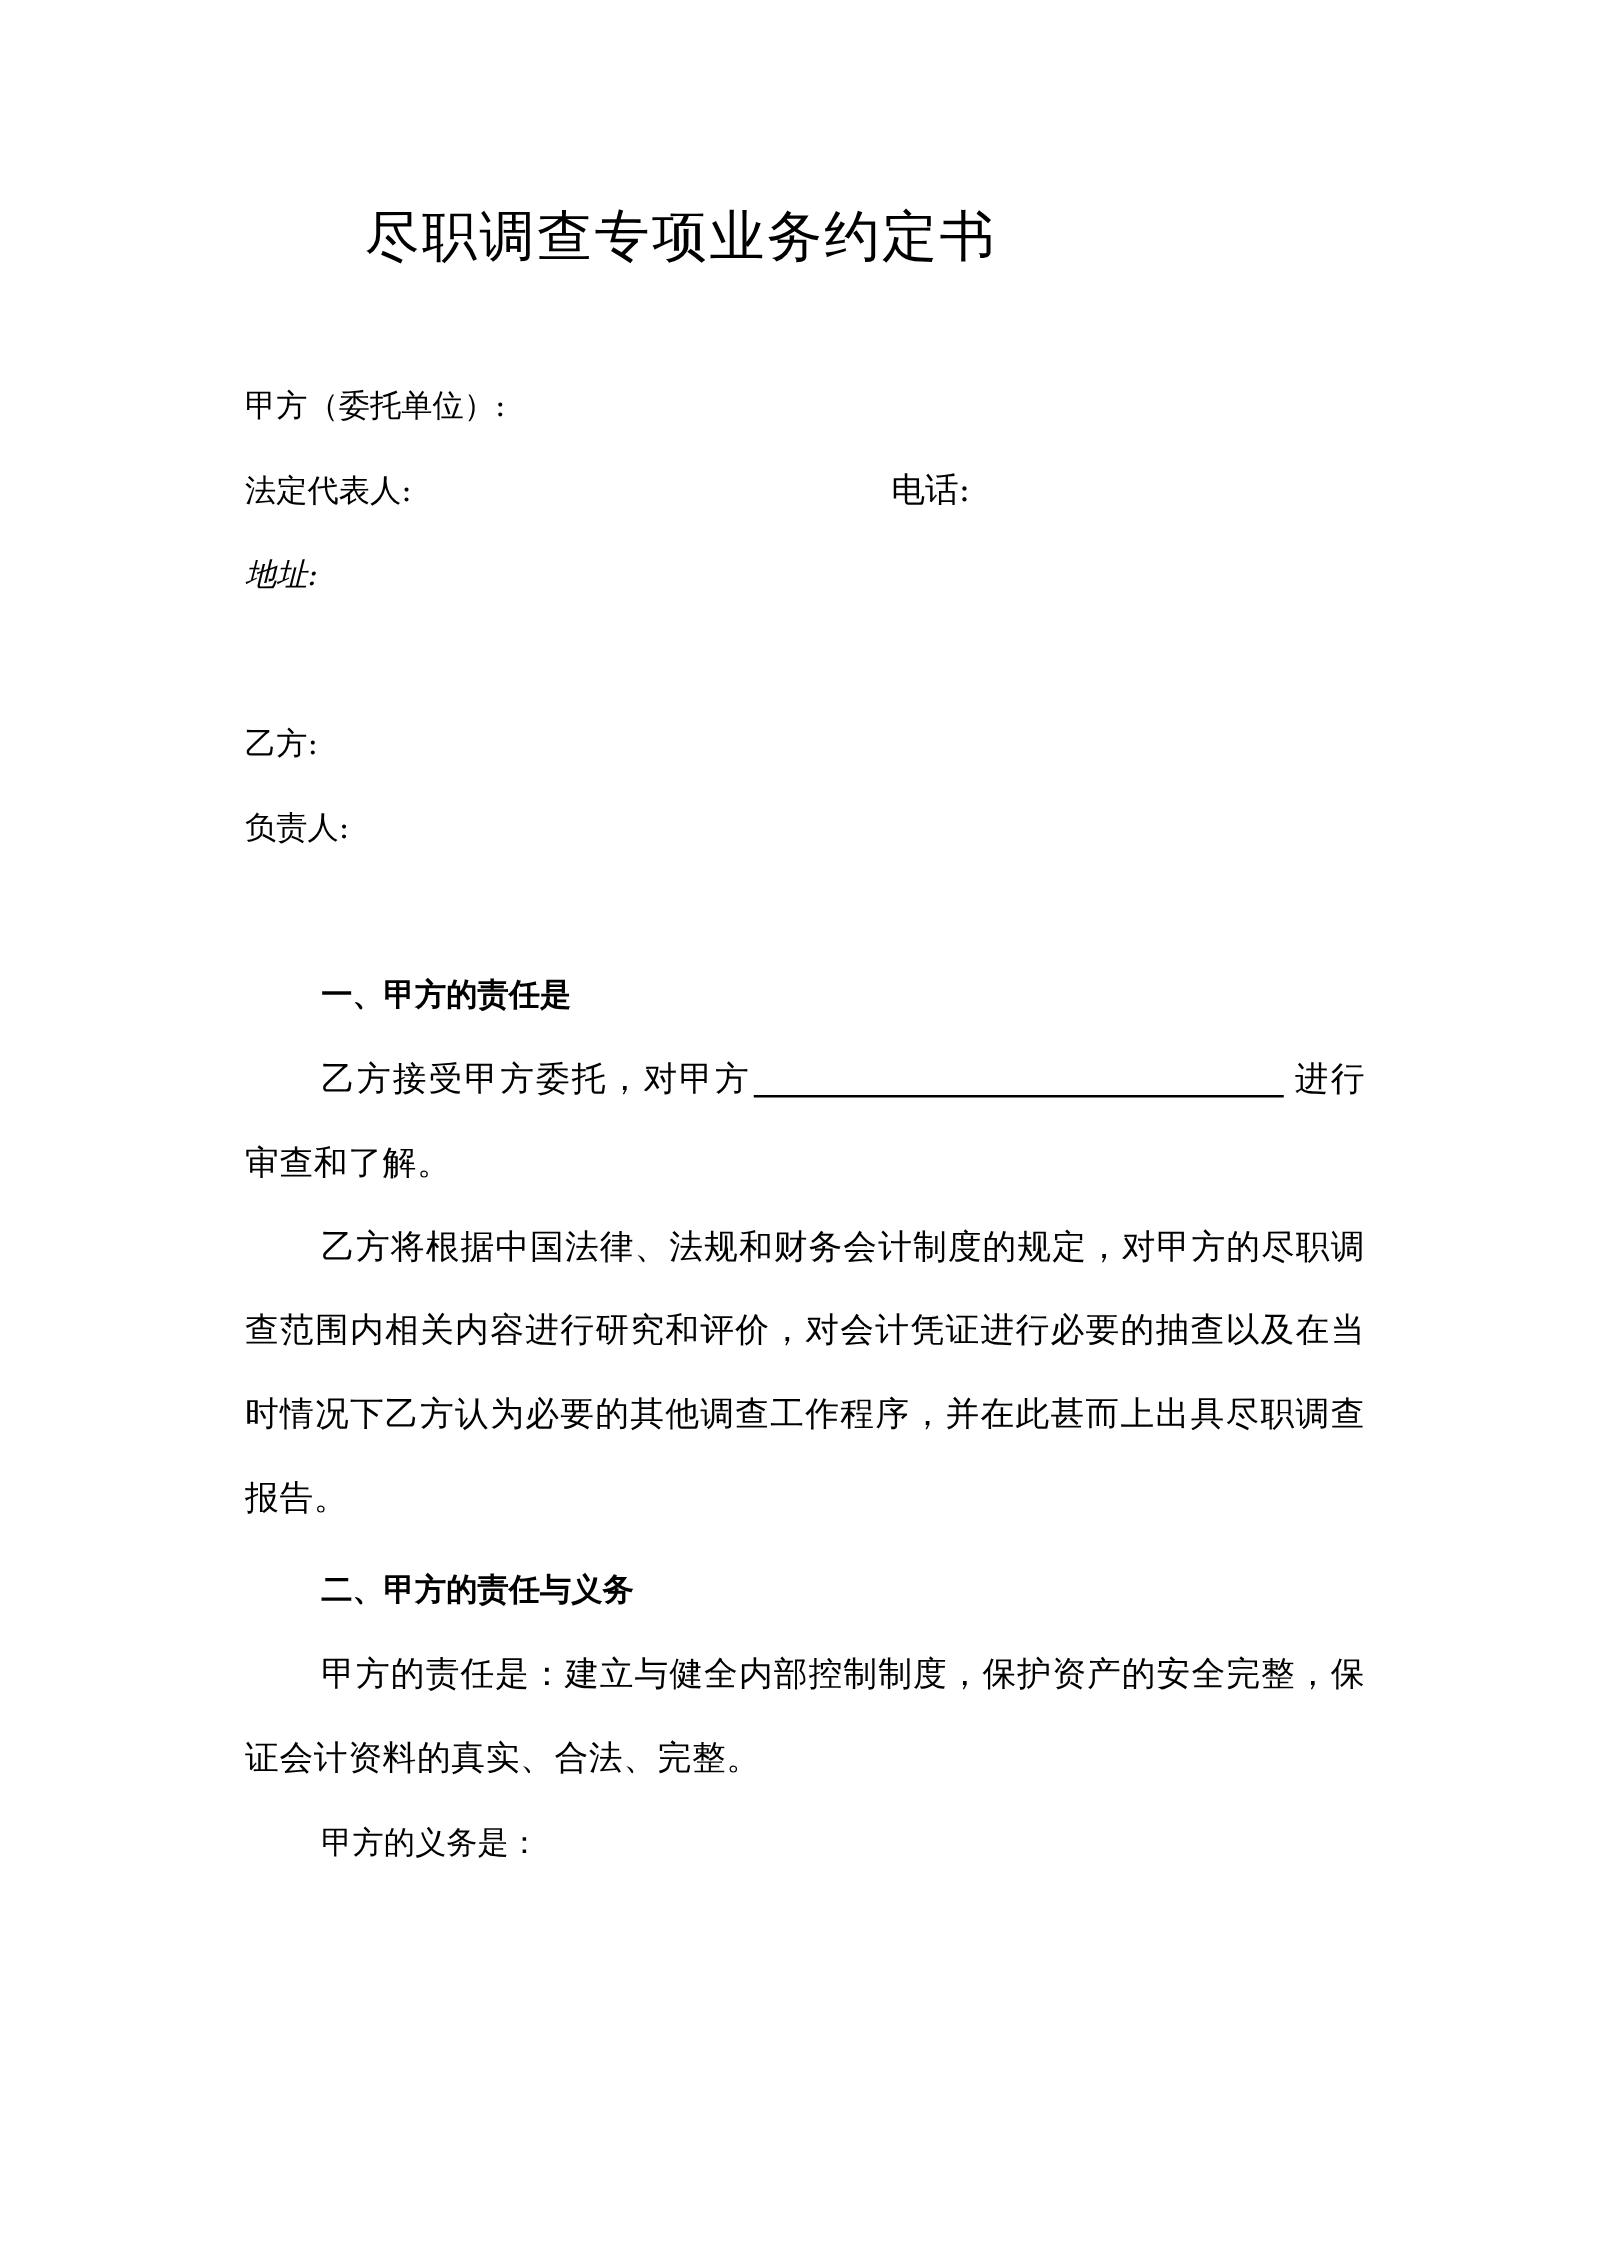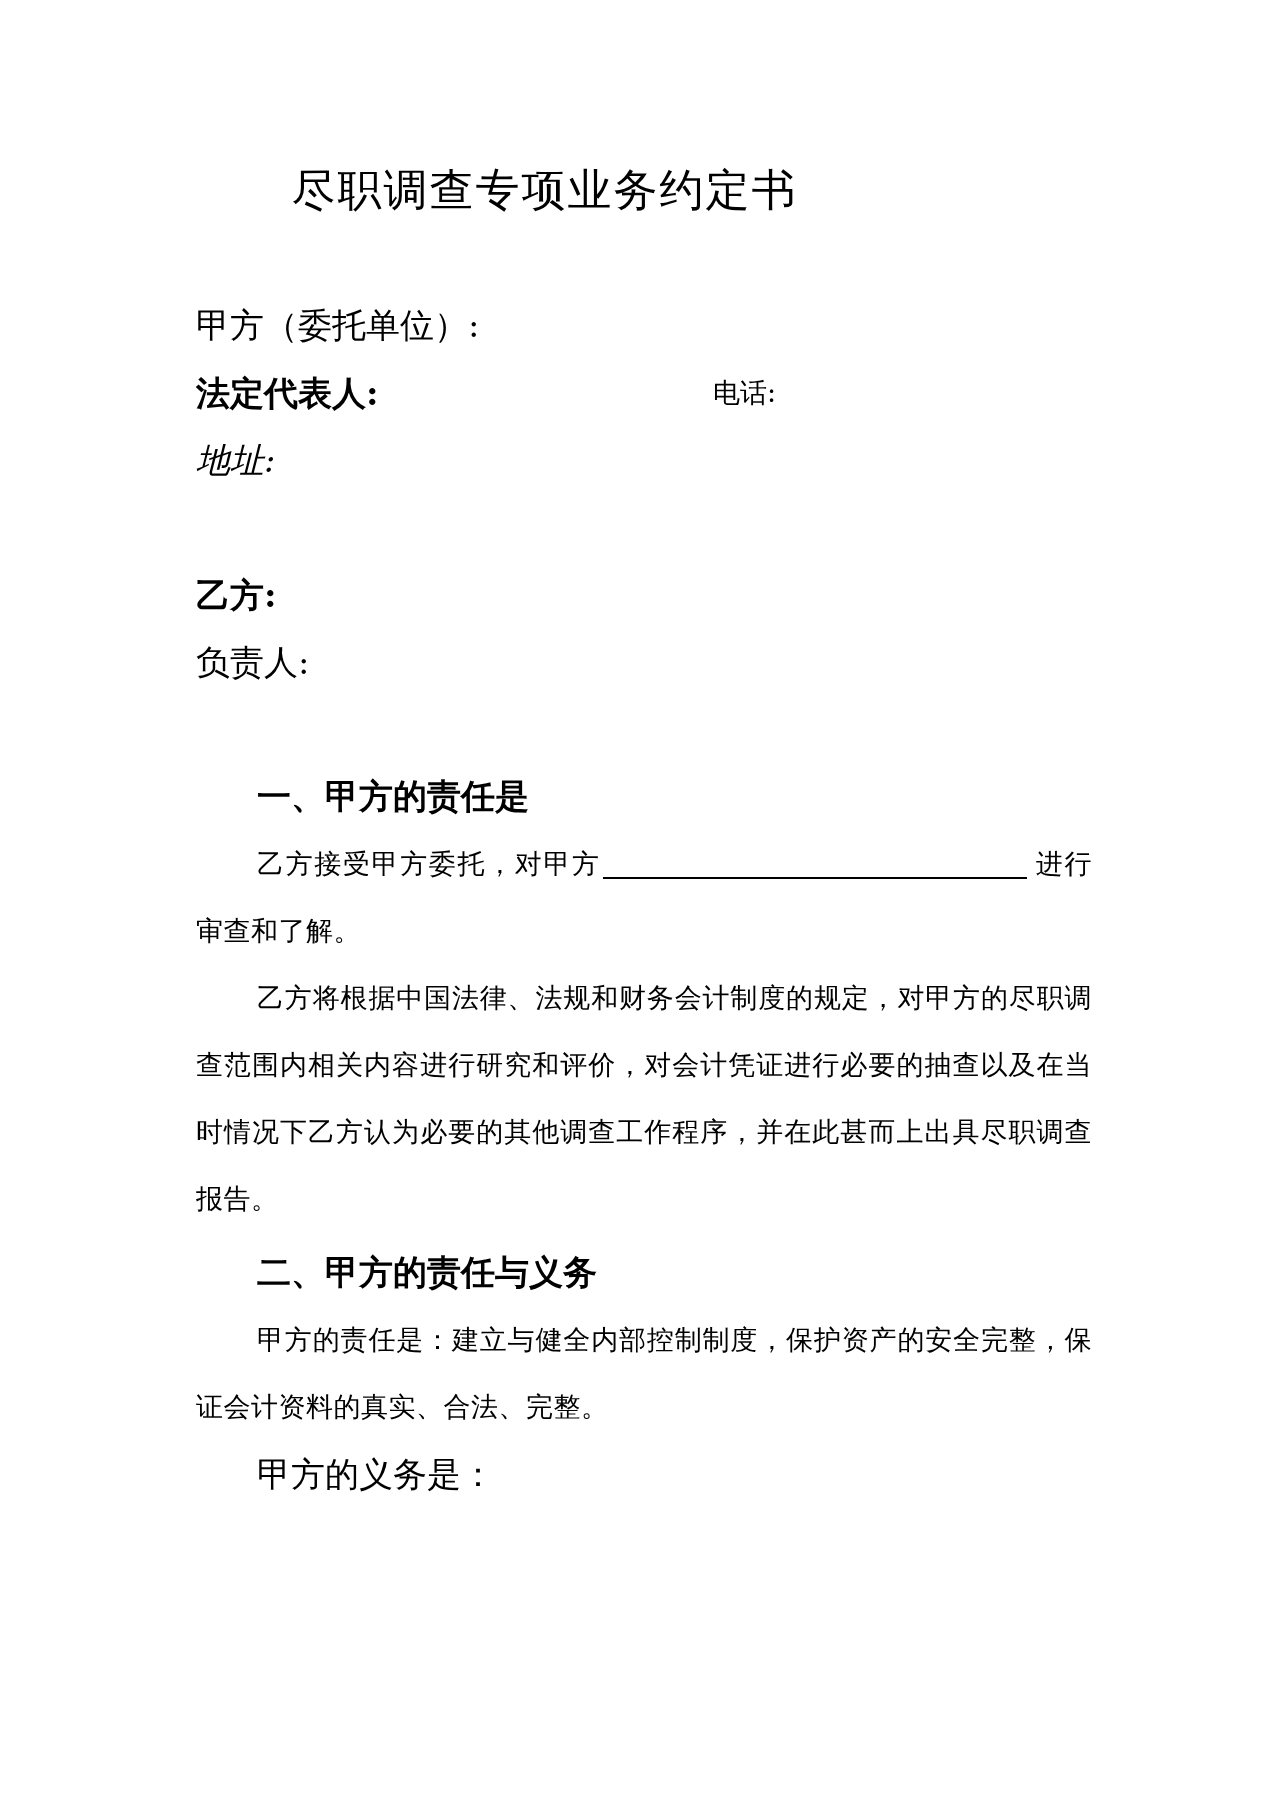--- a/index.html
+++ b/index.html
@@ -31,21 +31,21 @@
     font-family: "DejaVu Sans", "Liberation Sans", sans-serif;
     font-size: 44px;
     letter-spacing: 2px;
     line-height: 60px;
     margin: 0;
     font-weight: normal;
   }
   .line {
     position: absolute;
     left: 196px;
-    font-size: 34px;
+    font-size: 25px;
     line-height: 40px;
     white-space: nowrap;
   }
   .indent { left: 257px; }
   .heading-bold { font-weight: bold; }
   .phone-label {
     position: absolute;
     left: 713px;
     font-size: 27px;
     line-height: 40px;
@@ -72,26 +72,26 @@
 </style>
 </head>
 <body>
 
 <div class="page">
 
   <h1 class="title">尽职调查专项业务约定书</h1>
 
   <div class="line" style="top:305px;">甲方（委托单位）:</div>
 
-  <div class="line" style="top:373px;font-weight:bold;">法定代表人:</div>
+  <div class="line" style="top:373px;">法定代表人:</div>
   <div class="phone-label" style="top:373px;">电话:</div>
 
   <div class="line" style="top:440px;font-style:italic;">地址:</div>
 
-  <div class="line" style="top:575px;font-weight:bold;">乙方:</div>
+  <div class="line" style="top:575px;">乙方:</div>
 
   <div class="line" style="top:642px;">负责人:</div>
 
   <div class="line indent heading-bold" style="top:776px;">一、甲方的责任是</div>
 
   <div class="para" style="top:964px;">乙方将根据中国法律、法规和财务会计制度的规定，对甲方的尽职调查范围内相关内容进行研究和评价，对会计凭证进行必要的抽查以及在当时情况下乙方认为必要的其他调查工作程序，并在此甚而上出具尽职调查报告。</div>
 
   <div class="para" style="top:830px;"><span>乙方接受甲方委托，对甲方</span><span class="blank-line"></span><span>进行审查和了解。</span></div>
 
   <div class="line indent" style="top:1252px;font-weight:bold;">二、甲方的责任与义务</div>

